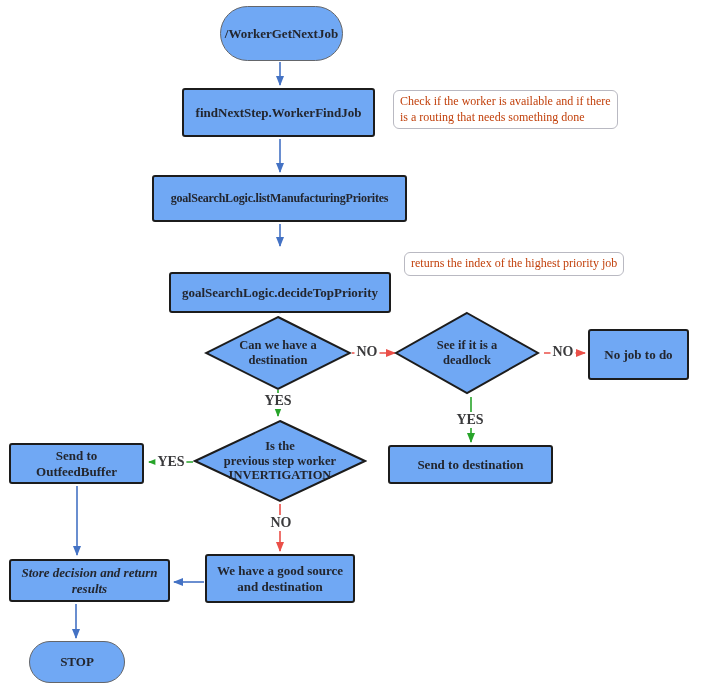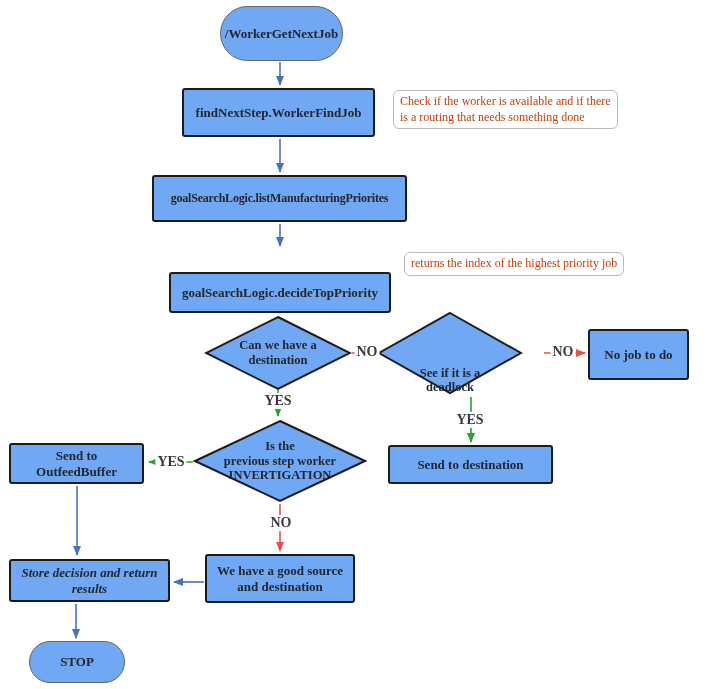--- a/index.html
+++ b/index.html
@@ -106,21 +106,21 @@
   </div>
 
   <div class="node decision" style="left:204px;top:315px;width:148px;height:76px;">
     <svg width="148" height="76">
       <polygon points="74,2 146,38 74,74 2,38" fill="#70a8f4" stroke="#1c1c1c" stroke-width="2"></polygon>
     </svg>
     <span class="dlabel">Can we have a
 destination</span>
   </div>
 
-  <div class="node decision" style="left:377px;top:311px;width:146px;height:84px;align-items:flex-end;">
+  <div class="node decision" style="left:394px;top:311px;width:146px;height:84px;">
     <svg width="146" height="84">
       <polygon points="73,2 144,42 73,82 2,42" fill="#70a8f4" stroke="#1c1c1c" stroke-width="2"></polygon>
     </svg>
     <span class="dlabel">See if it is a
 deadlock</span>
   </div>
 
   <div class="node decision" style="left:193px;top:419px;width:174px;height:84px;">
     <svg width="174" height="84">
       <polygon points="87,2 172,42 87,82 2,42" fill="#70a8f4" stroke="#1c1c1c" stroke-width="2"></polygon>

